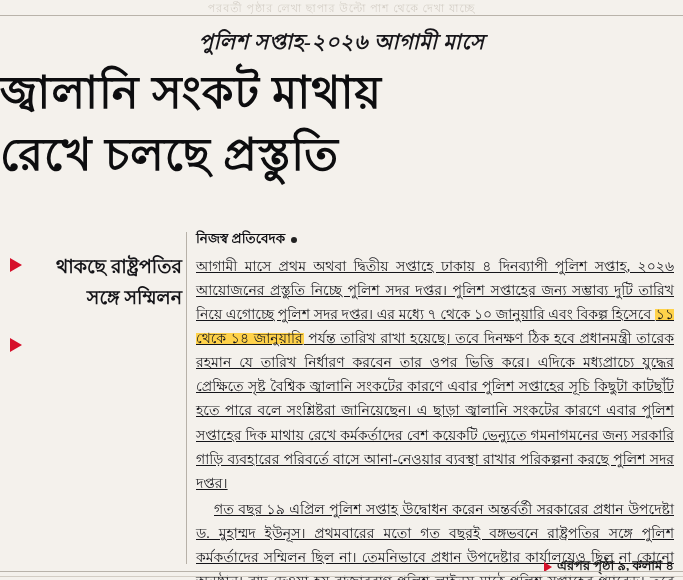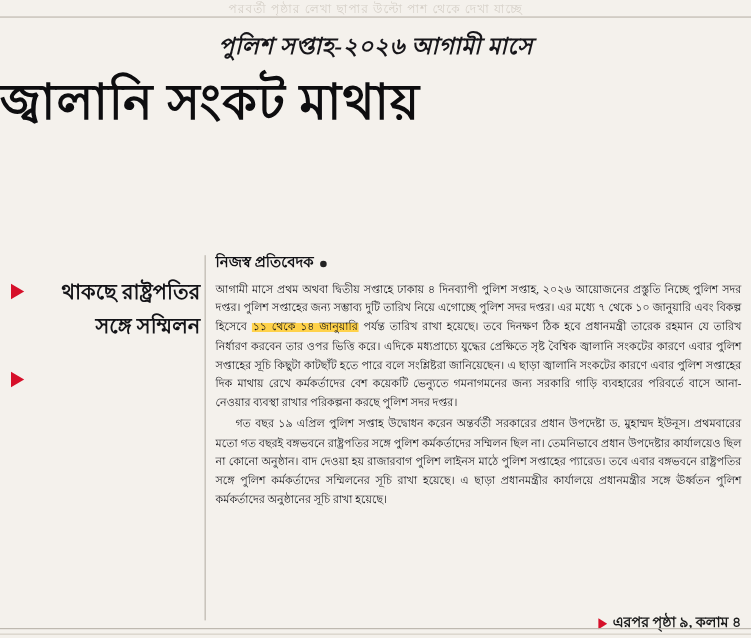--- a/index.html
+++ b/index.html
@@ -116,26 +116,27 @@
   }
   .byline .dot {
     display: inline-block;
     width: 6px; height: 6px;
     border-radius: 50%;
     background: #222;
     margin-left: 6px;
     vertical-align: middle;
   }
   .para {
-    font-size: 10px;
+    font-size: 14px;
     line-height: 1.72;
     text-align: justify;
     text-justify: inter-word;
     margin: 0 0 2px 0;
     color: #15151a;
+    text-decoration: underline;
   }
   .para.indent { text-indent: 18px; }
   .highlight {
     background: linear-gradient(transparent 12%, #ffd24a 12%, #ffd24a 88%, transparent 88%);
     padding: 0 1px;
   }
   .footer-line {
     position: absolute;
     left: 196px;
     right: 9px;
@@ -169,20 +170,21 @@
 
 <div class="page">
 
   <div class="top-bleed">পরবর্তী পৃষ্ঠার লেখা ছাপার উল্টো পাশ থেকে দেখা যাচ্ছে</div>
   <div class="rule-top"></div>
 
   <div class="kicker">পুলিশ সপ্তাহ-২০২৬ আগামী মাসে</div>
 
   <div class="headline">
     <span class="l1">জ্বালানি সংকট মাথায়</span>
+    <span class="l2">রেখে চলছে প্রস্তুতি</span>
   </div>
 
   <div class="rail">
     <div class="rail-item">
       <span class="bullet"></span>
       <div class="rail-text">থাকছে রাষ্ট্রপতির সঙ্গে সম্মিলন</div>
     </div>
     <div class="rail-item">
       <span class="bullet"></span>
     </div>

